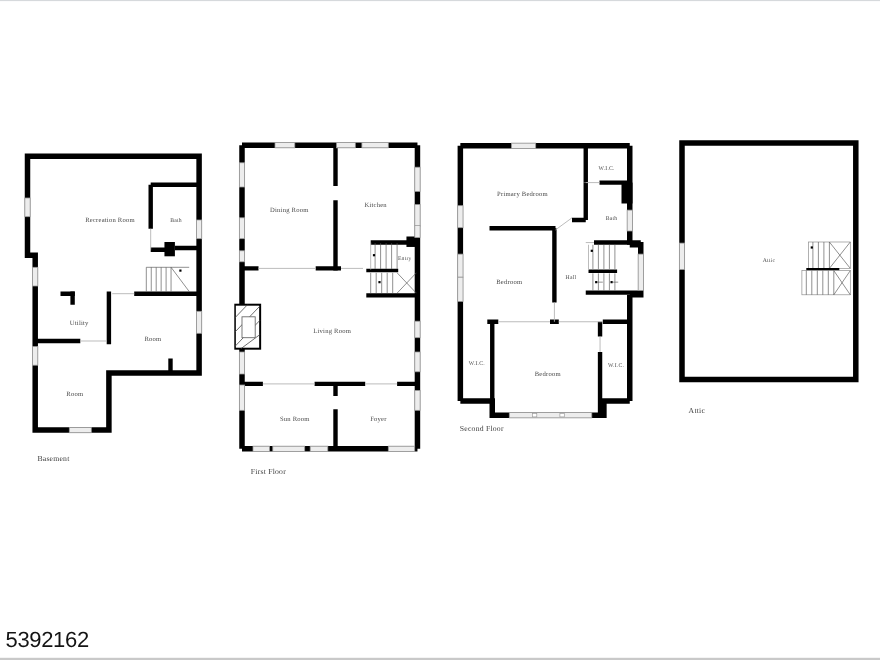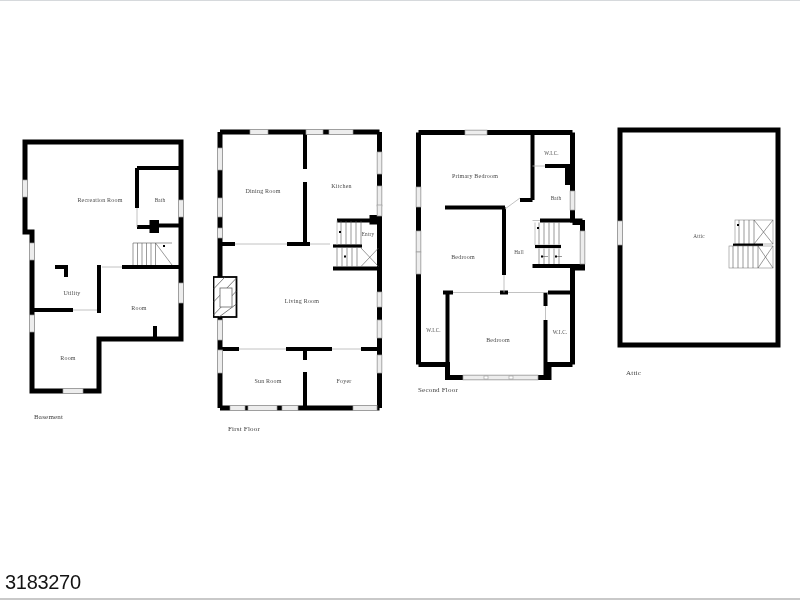--- a/index.html
+++ b/index.html
@@ -284,15 +284,15 @@
     </g>
     <g>
       <rect class="win" x="1.6" y="95" width="4.8" height="24"></rect>
     </g>
     <g>
       <text class="room-label sm" x="83" y="112">Attic</text>
     </g>
     <text class="floor-label" x="10" y="249">Attic</text>
   </svg>
 
-  <div class="listing-id">3183270</div>
+  <div class="listing-id">5392162</div>
   <div class="frame-line bottom"></div>
 </div>
 
 </body></html>

